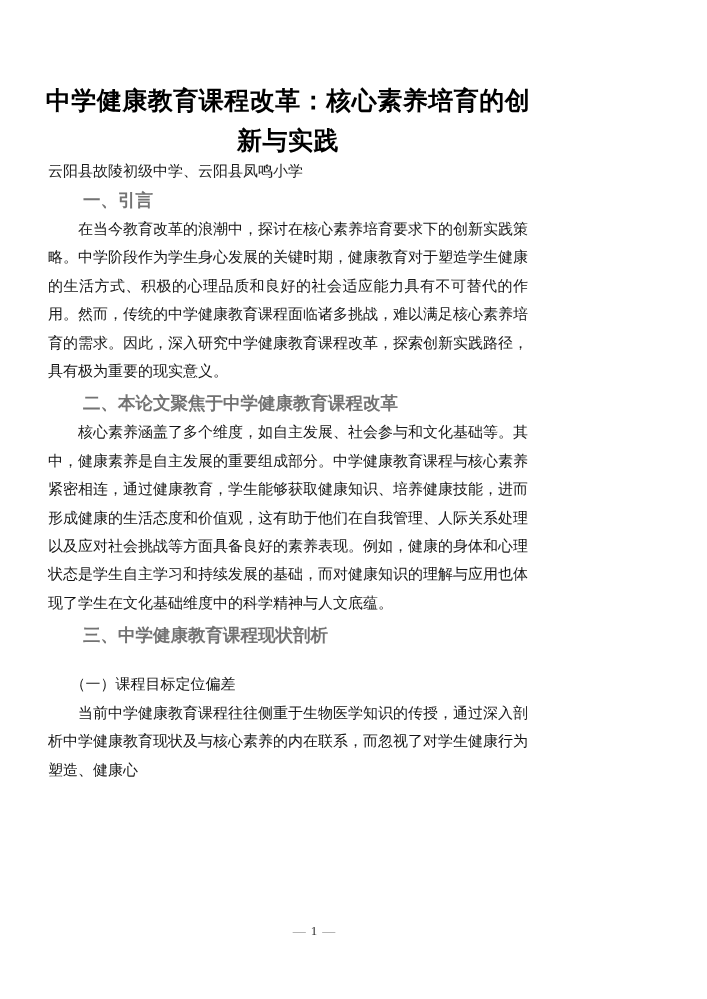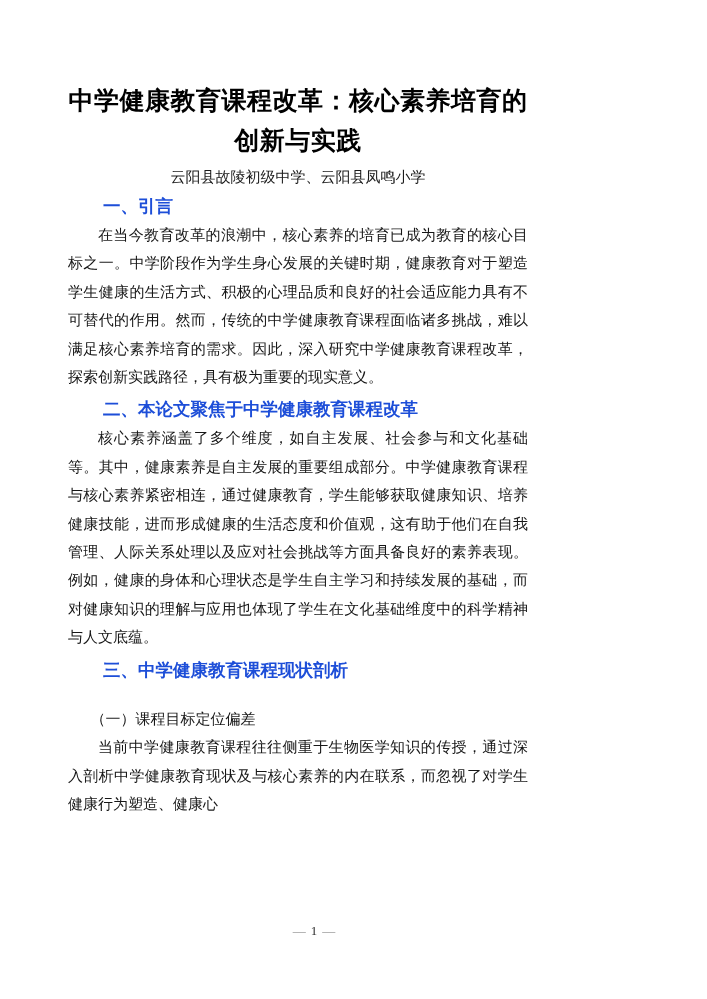--- a/index.html
+++ b/index.html
@@ -5,21 +5,21 @@
   html, body {
     margin: 0;
     padding: 0;
     background: #ffffff;
   }
   .page {
     position: relative;
     width: 628px;
     height: 999px;
     box-sizing: border-box;
-    padding: 80px 100px 0 68px;
+    padding: 80px 100px 0 48px;
     background: #ffffff;
     color: #161616;
     overflow: hidden;
     font-family: "Liberation Serif", "DejaVu Serif", serif;
     font-size: 15px;
   }
   .paper-title {
     margin: 0 -8px;
     text-align: center;
     font-family: "Liberation Sans", "DejaVu Sans", sans-serif;
@@ -30,43 +30,41 @@
     letter-spacing: 0.5px;
   }
   .authors {
     margin-top: 3px;
     text-align: center;
     font-size: 13.5px;
     line-height: 22px;
     color: #1a1a1a;
   }
   .affiliation {
-    margin-top: 6px;
-    text-align: center;
     font-size: 15px;
     line-height: 22px;
     color: #1a1a1a;
   }
   .para {
     margin: 0;
     text-align: justify;
     line-height: 28.4px;
     color: #161616;
   }
   .abstract-para { margin-top: 6px; }
   .bold-label { font-weight: 700; }
   .indent-2em { text-indent: 2em; }
   .section-heading {
     margin: 3px 0 0 0;
     font-family: "Liberation Sans", "DejaVu Sans", sans-serif;
     font-weight: 700;
     font-size: 17.5px;
     line-height: 30px;
     text-indent: 2em;
-    color: #1d4ed8;
+    color: #737373;
     text-align: left;
   }
   .subsection-heading {
     margin: 20px 0 0 0;
     line-height: 28.4px;
     text-indent: 1.5em;
     text-align: left;
   }
   .page-footer {
     position: absolute;
@@ -87,21 +85,21 @@
 <div class="page">
 
   <h1 class="paper-title">中学健康教育课程改革：核心素养培育的创新与实践</h1>
 
 
   <div class="affiliation">云阳县故陵初级中学、云阳县凤鸣小学</div>
 
 
 
   <h2 class="section-heading">一、引言</h2>
-  <p class="para indent-2em">在当今教育改革的浪潮中，核心素养的培育已成为教育的核心目标之一。中学阶段作为学生身心发展的关键时期，健康教育对于塑造学生健康的生活方式、积极的心理品质和良好的社会适应能力具有不可替代的作用。然而，传统的中学健康教育课程面临诸多挑战，难以满足核心素养培育的需求。因此，深入研究中学健康教育课程改革，探索创新实践路径，具有极为重要的现实意义。</p>
+  <p class="para indent-2em">在当今教育改革的浪潮中，探讨在核心素养培育要求下的创新实践策略。中学阶段作为学生身心发展的关键时期，健康教育对于塑造学生健康的生活方式、积极的心理品质和良好的社会适应能力具有不可替代的作用。然而，传统的中学健康教育课程面临诸多挑战，难以满足核心素养培育的需求。因此，深入研究中学健康教育课程改革，探索创新实践路径，具有极为重要的现实意义。</p>
 
   <h2 class="section-heading">二、本论文聚焦于中学健康教育课程改革</h2>
   <p class="para indent-2em">核心素养涵盖了多个维度，如自主发展、社会参与和文化基础等。其中，健康素养是自主发展的重要组成部分。中学健康教育课程与核心素养紧密相连，通过健康教育，学生能够获取健康知识、培养健康技能，进而形成健康的生活态度和价值观，这有助于他们在自我管理、人际关系处理以及应对社会挑战等方面具备良好的素养表现。例如，健康的身体和心理状态是学生自主学习和持续发展的基础，而对健康知识的理解与应用也体现了学生在文化基础维度中的科学精神与人文底蕴。</p>
 
   <h2 class="section-heading">三、中学健康教育课程现状剖析</h2>
   <p class="para subsection-heading">（一）课程目标定位偏差</p>
   <p class="para indent-2em">当前中学健康教育课程往往侧重于生物医学知识的传授，通过深入剖析中学健康教育现状及与核心素养的内在联系，而忽视了对学生健康行为塑造、健康心</p>
 
   <div class="page-footer">
     <span class="dash">—</span><span class="num">1</span><span class="dash">—</span>

